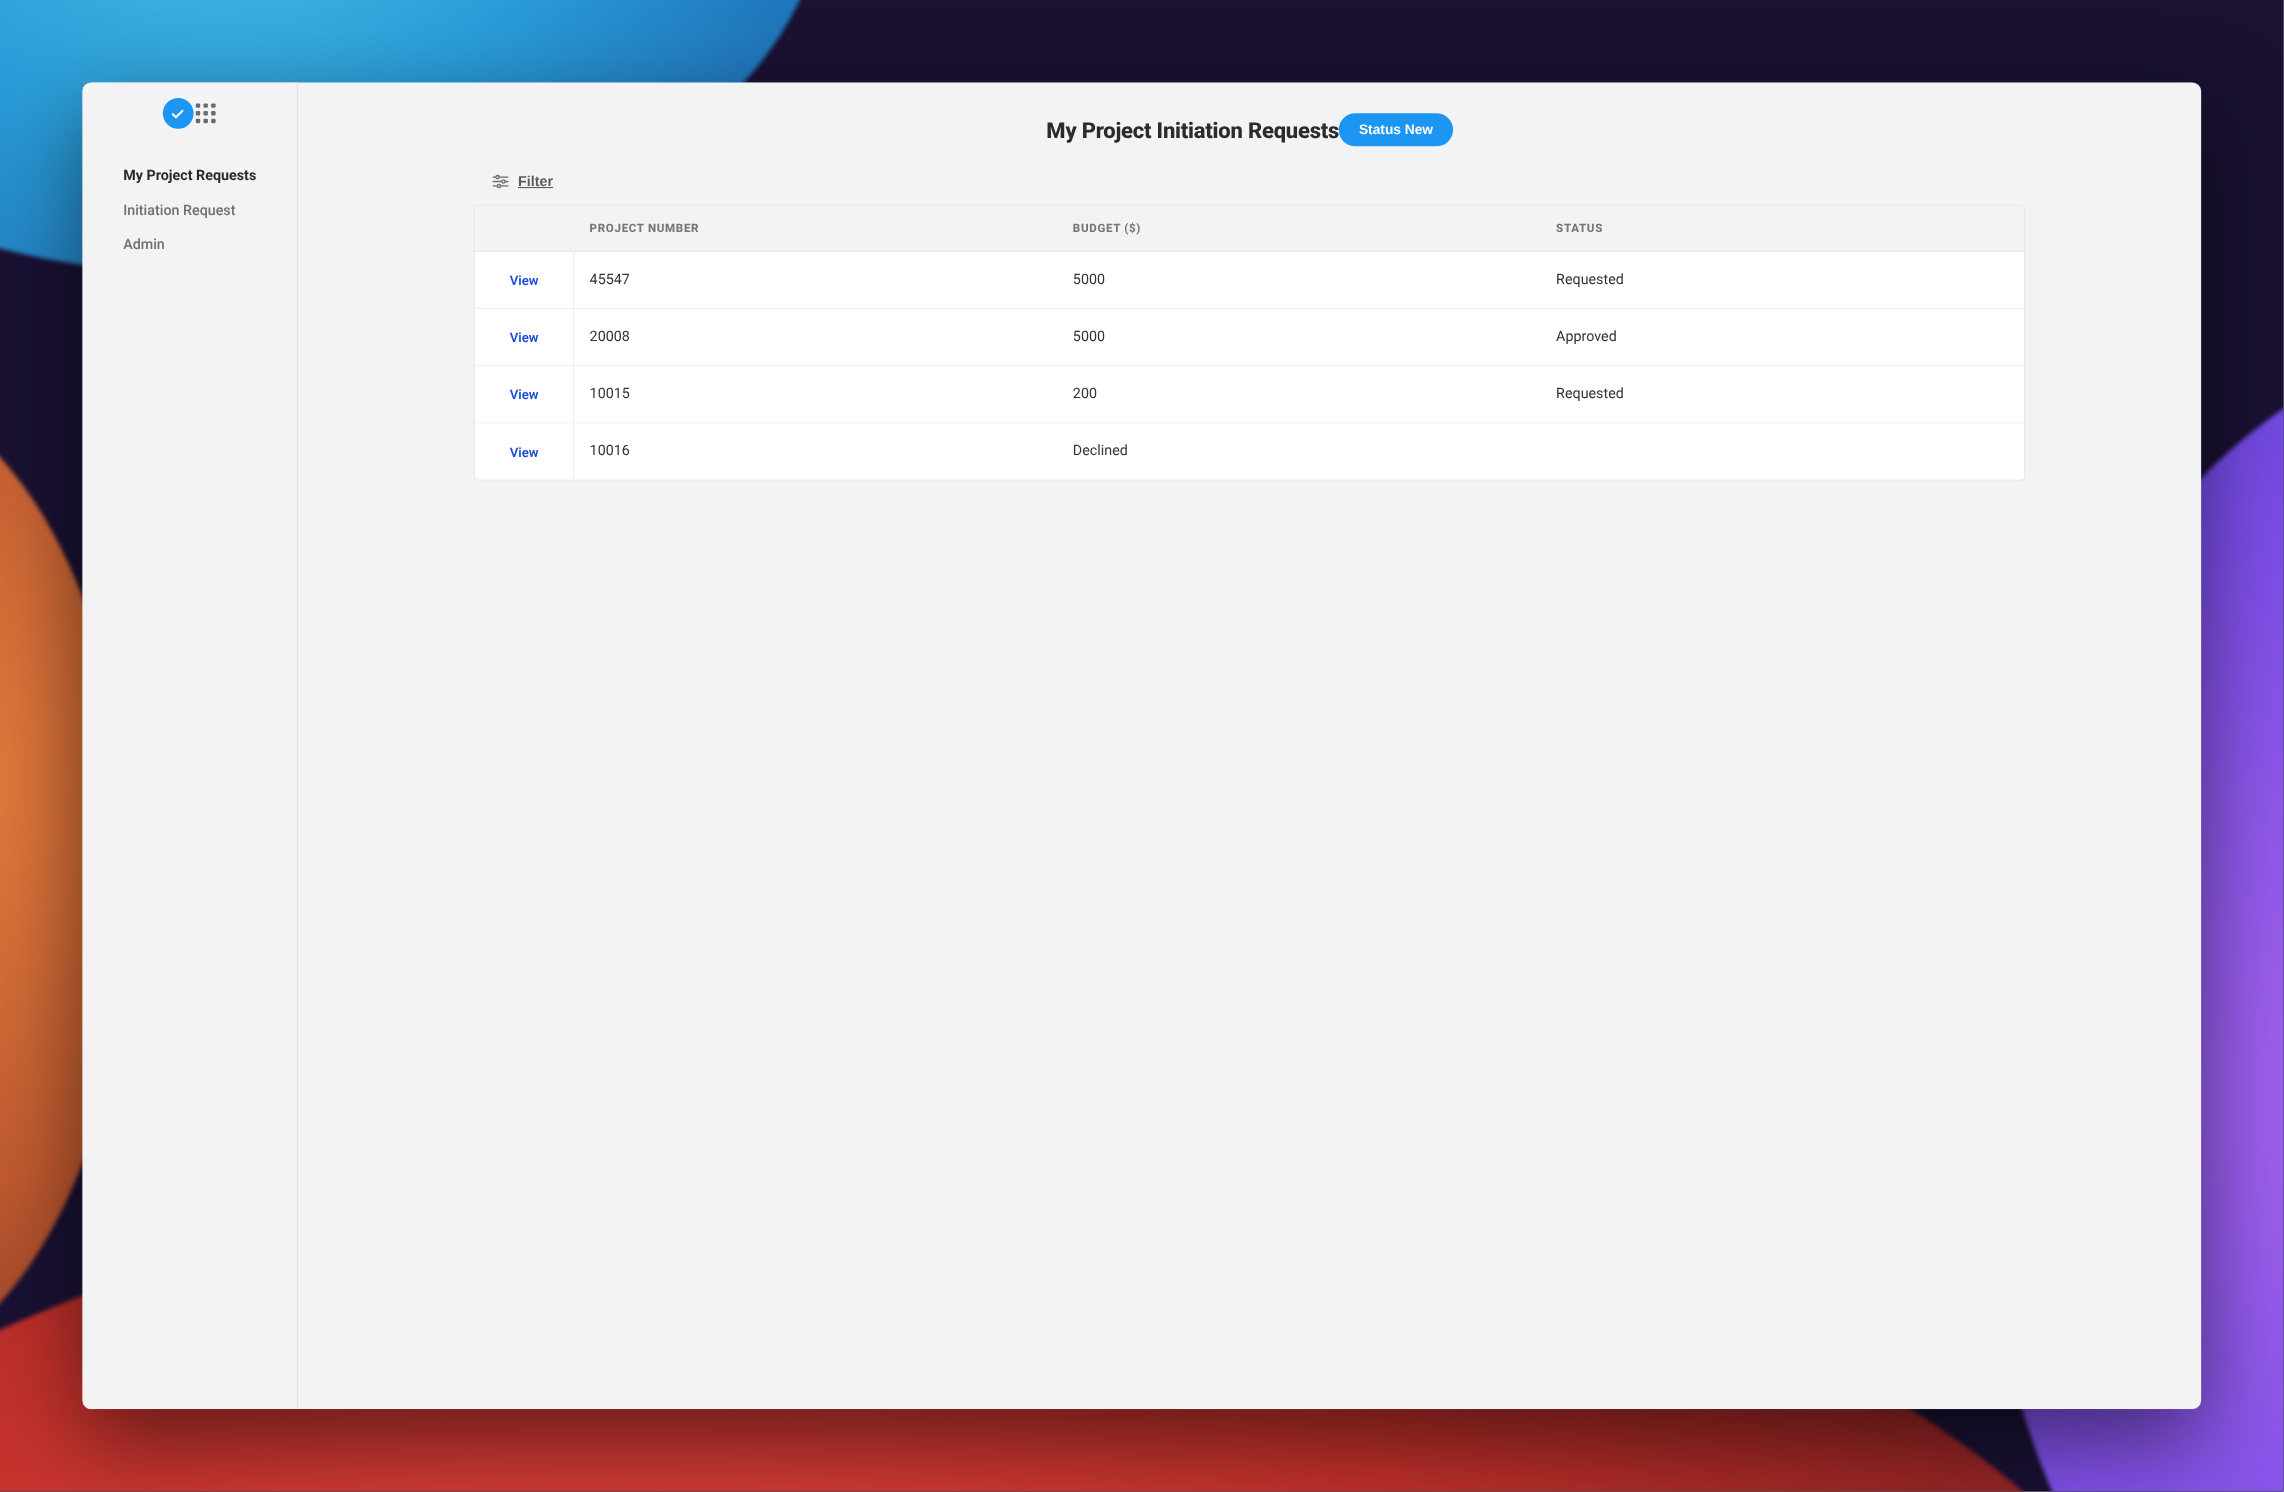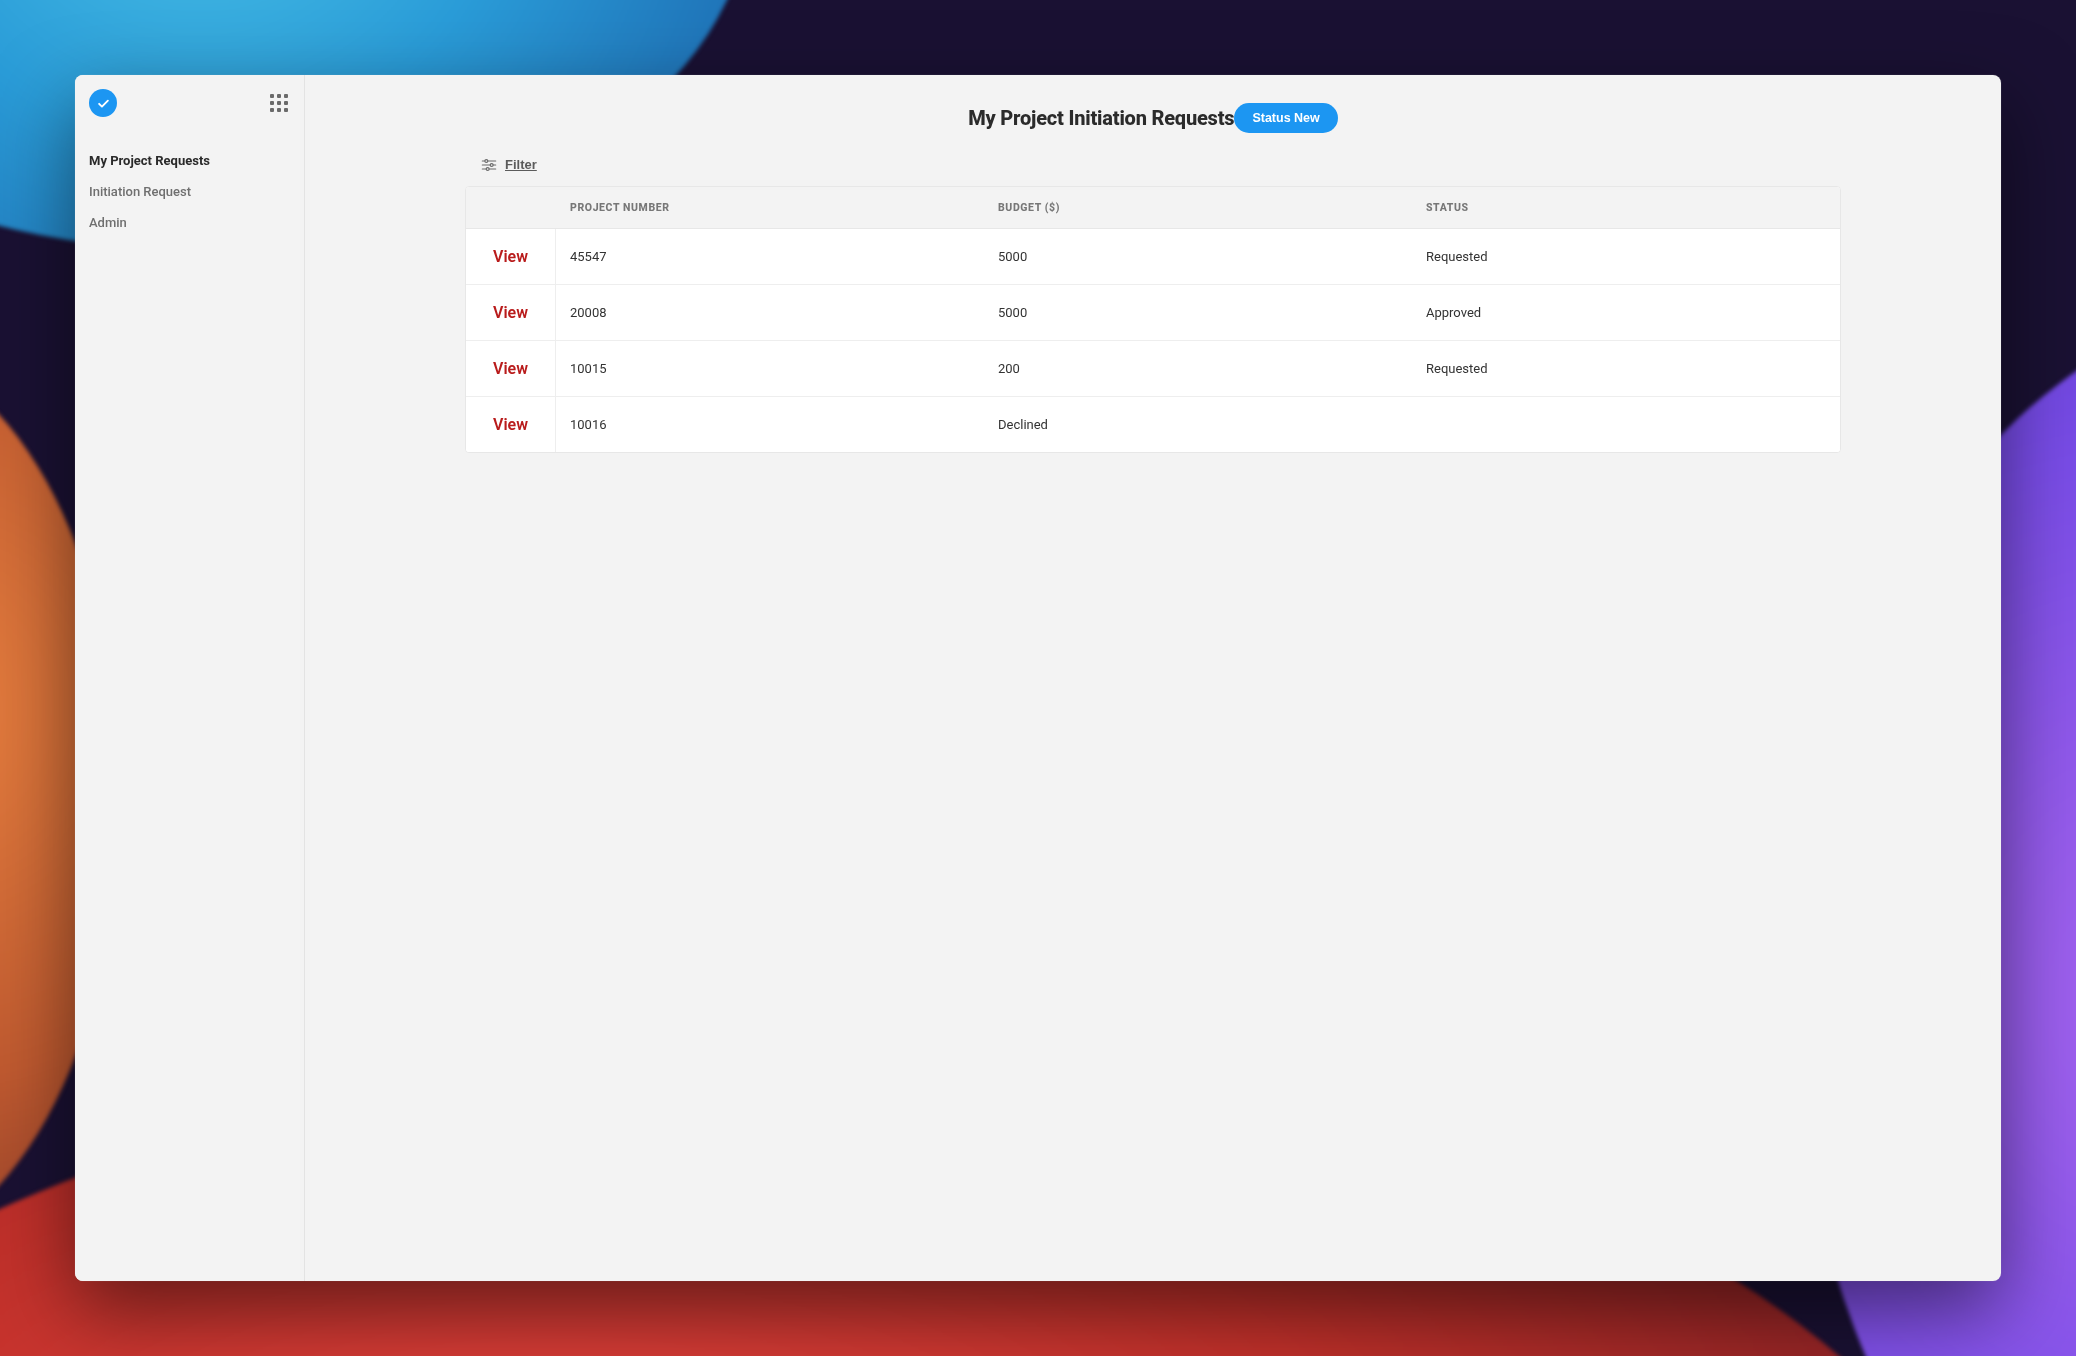--- a/index.html
+++ b/index.html
@@ -47,25 +47,26 @@
     background: #f3f3f3;
     border-radius: 8px;
     box-shadow: 0 30px 80px rgba(0,0,0,0.5), 0 0 0 1px rgba(255,255,255,0.05);
     display: flex;
     overflow: hidden;
     z-index: 1;
   }
 
   
   .sidebar {
-    width: 230px;
+    width: 196px;
     border-right: 1px solid #e3e3e3;
     background: #f3f3f3;
     display: flex;
     flex-direction: column;
+    align-items: center;
   }
   .sidebar-header {
     height: 56px;
     display: flex;
     align-items: center;
     justify-content: space-between;
     padding: 0 14px;
   }
   .logo-badge {
     width: 28px; height: 28px;
@@ -164,21 +165,21 @@
   .td {
     font-size: 13px; color: #333;
     padding: 18px 14px;
     display: flex; align-items: center;
   }
   .td.action {
     border-right: 1px solid #eee;
     justify-content: center;
   }
   .view-link {
-    color: #b91c1c; font-weight: 600; font-size: 16px;
+    color: #1d4ed8; font-weight: 600; font-size: 12px;
     cursor: pointer; text-decoration: none;
   }
 </style>
 </head>
 <body>
 
 <div class="wallpaper">
   <div class="blob red-bottom"></div>
   <div class="blob orange-left"></div>
   <div class="blob purple-right"></div>

